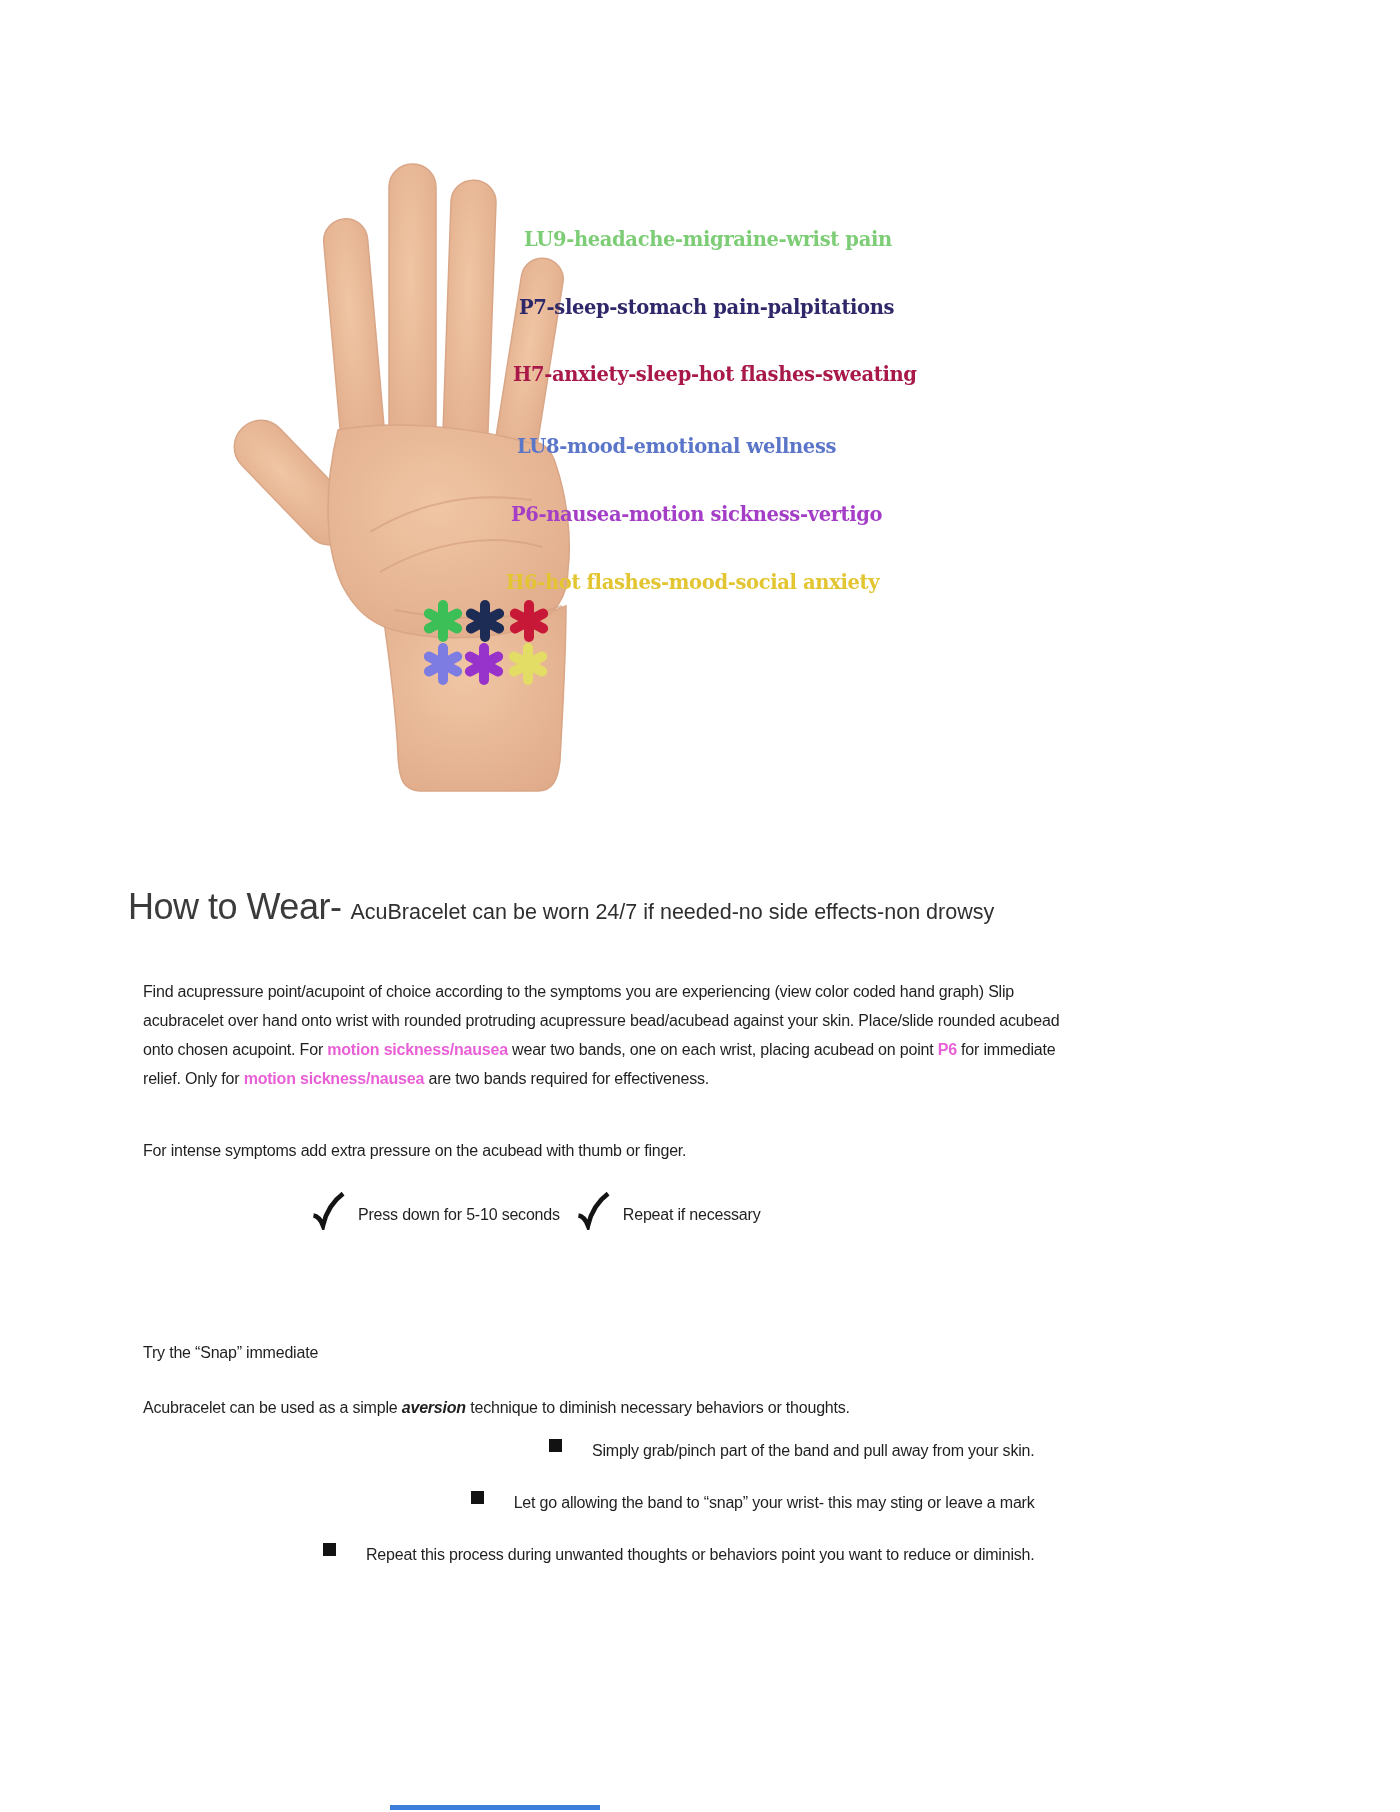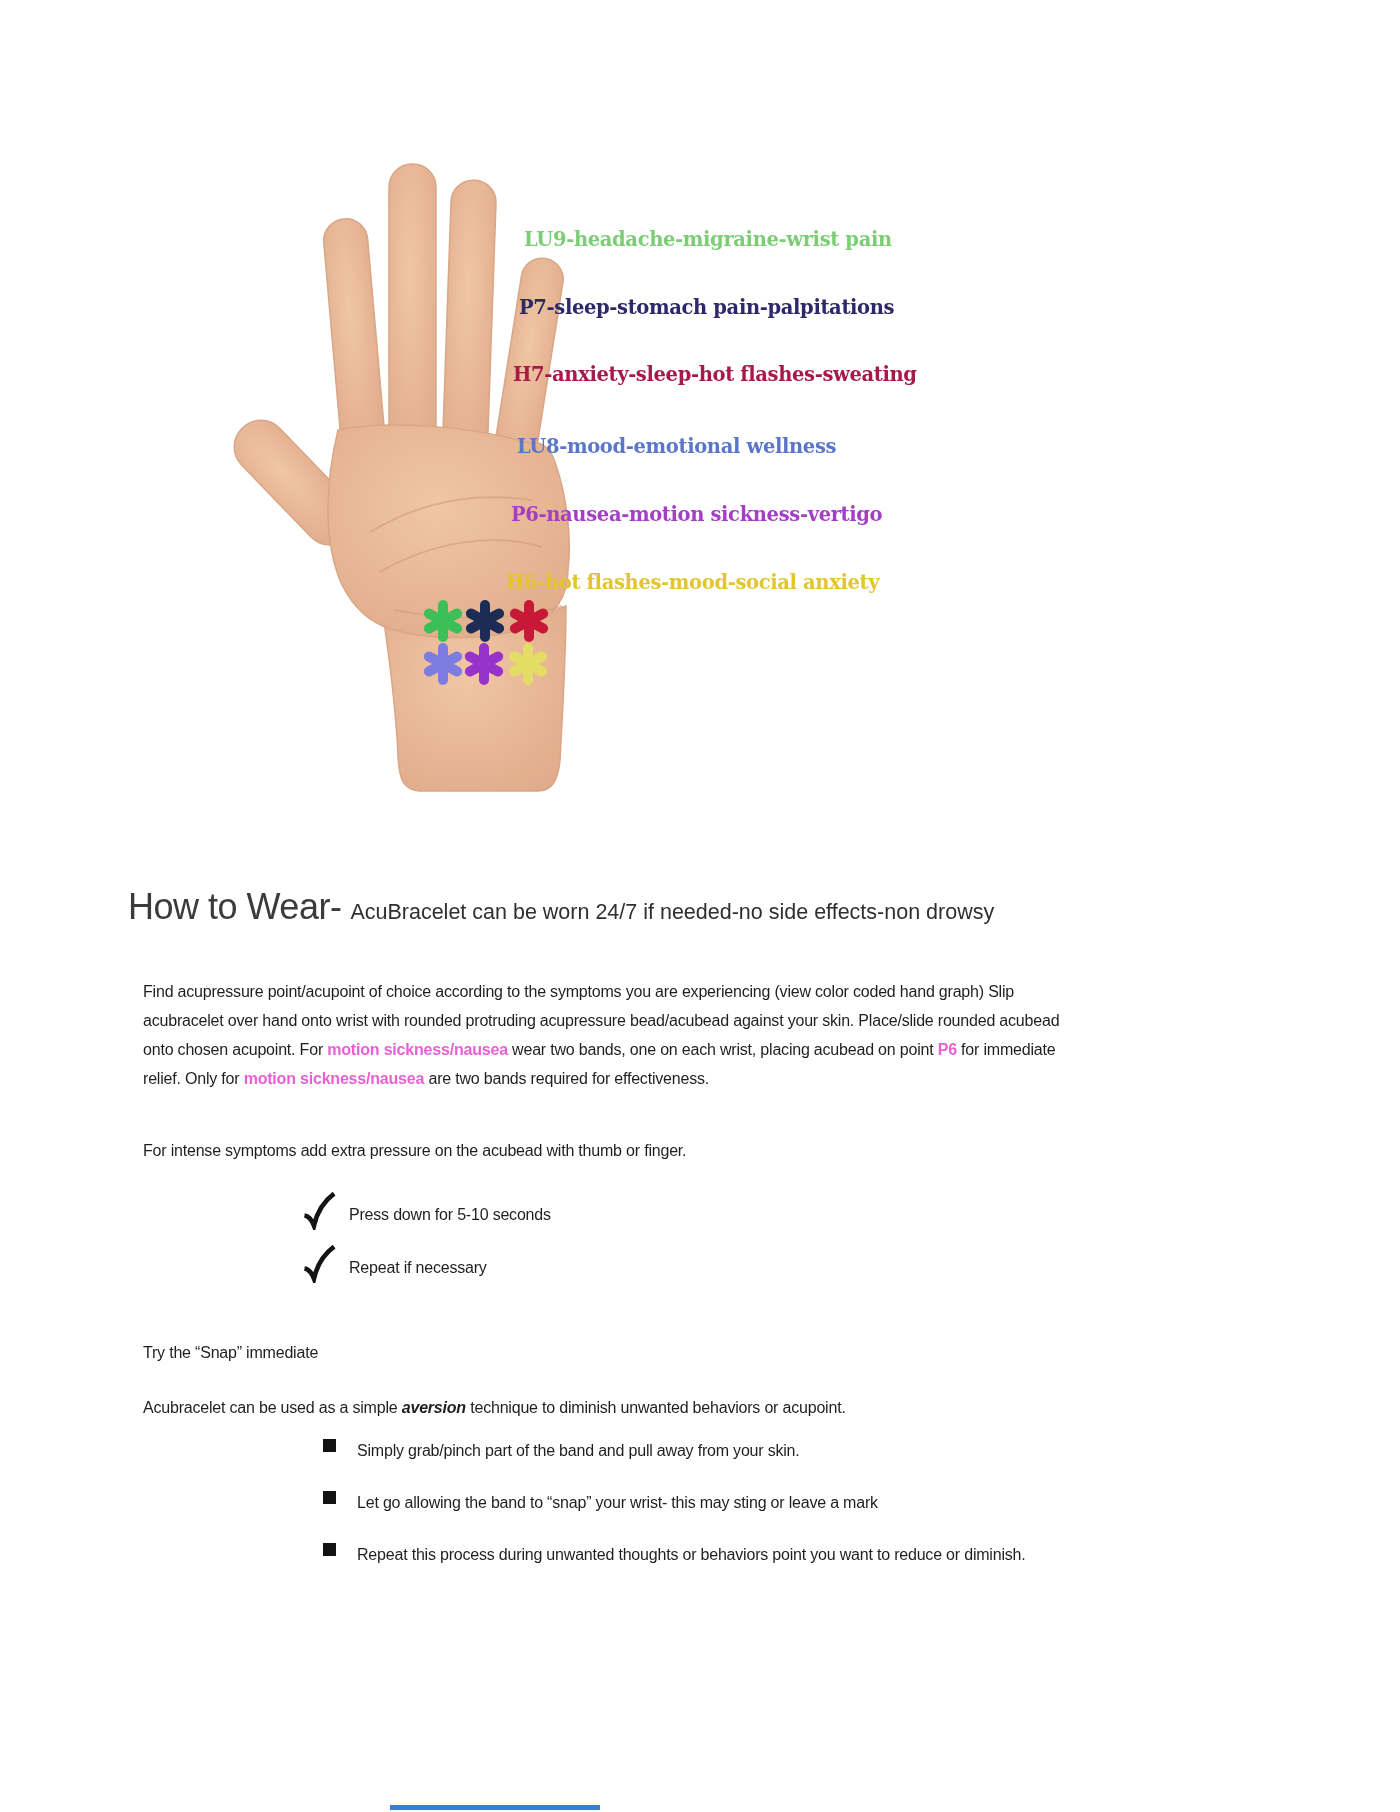--- a/index.html
+++ b/index.html
@@ -13,32 +13,32 @@
   
   .howto-heading{position:absolute;left:128px;top:886px;width:1150px;
                  font-weight:400;color:#3b3b3b;white-space:nowrap;}
   .howto-heading .h-big{font-size:36px;letter-spacing:-0.5px;}
   .howto-heading .h-small{font-size:21.5px;color:#2f2f2f;margin-left:9px;}
   .body-text{font-size:16px;line-height:29px;letter-spacing:-0.2px;color:#1f1f1f;}
   .para-main{position:absolute;left:143px;top:961px;width:940px;}
   .para-pressure{position:absolute;left:143px;top:1120px;width:940px;}
   .pink{font-weight:bold;}
   
-  .checklist{position:absolute;left:301px;top:1192px;display:flex;flex-direction:column;gap:15px;}
+  .checklist{position:absolute;left:310px;top:1192px;display:flex;flex-direction:row;gap:15px;}
   .check-item{display:flex;align-items:flex-end;gap:12px;}
   .check-item .txt{padding-bottom:1px;}
   .check-icon{width:36px;height:38px;flex:0 0 36px;}
   
   .snap-line{position:absolute;left:143px;top:1322px;width:900px;}
   .aversion-line{position:absolute;left:143px;top:1377px;width:1000px;}
   .aversion-line em{font-weight:bold;font-style:italic;}
   
   .bullets{position:absolute;left:323px;top:1436px;display:flex;flex-direction:column;gap:23px;
            list-style:none;margin:0;padding:0;}
-  .bullet-item{display:flex;align-items:flex-start;gap:21px;max-width:770px;}
+  .bullet-item{display:flex;align-items:flex-start;gap:30px;max-width:770px;justify-content:flex-end;}
   .sq{width:13px;height:13px;background:#121212;flex:0 0 13px;margin-top:3px;}
   .bullet-txt{max-width:745px;}
   
   .bottom-bar{position:absolute;left:390px;top:1805px;width:210px;height:5px;}
 </style>
 </head>
 <body>
 
 <div class="page">
 
@@ -128,21 +128,21 @@
       <svg class="check-icon" viewBox="0 0 32 34">
         <path d="M3 21 C7 21.5 9.5 25 11.5 30 C14.5 17 22 7 29.5 1.5" fill="none" stroke="#141414" stroke-width="4.2"></path>
       </svg>
       <span class="body-text txt">Repeat if necessary</span>
     </div>
   </div>
 
   <p class="body-text snap-line">Try the “Snap” immediate</p>
 
   <p class="body-text aversion-line">
-    <span>Acubracelet can be used as a simple </span><em>aversion</em><span> technique to diminish unwanted behaviors or acupoint.</span>
+    <span>Acubracelet can be used as a simple </span><em>aversion</em><span> technique to diminish necessary behaviors or thoughts.</span>
   </p>
 
   <ul class="bullets">
     <li class="bullet-item">
       <span class="sq"></span>
       <span class="body-text bullet-txt">Simply grab/pinch part of the band and pull away from your skin.</span>
     </li>
     <li class="bullet-item">
       <span class="sq"></span>
       <span class="body-text bullet-txt">Let go allowing the band to “snap” your wrist- this may sting or leave a mark</span>

